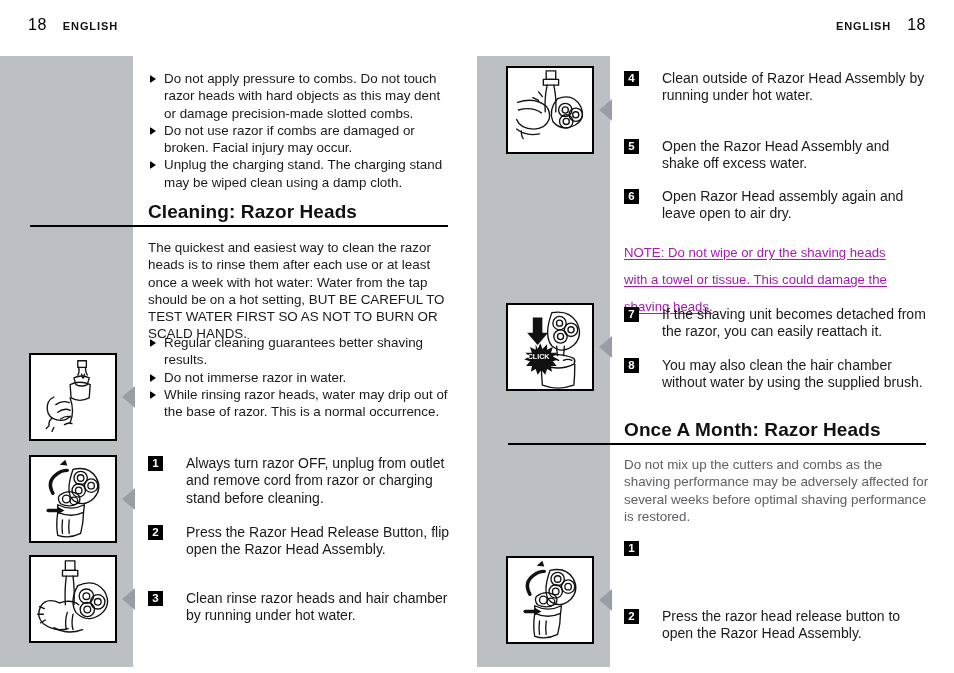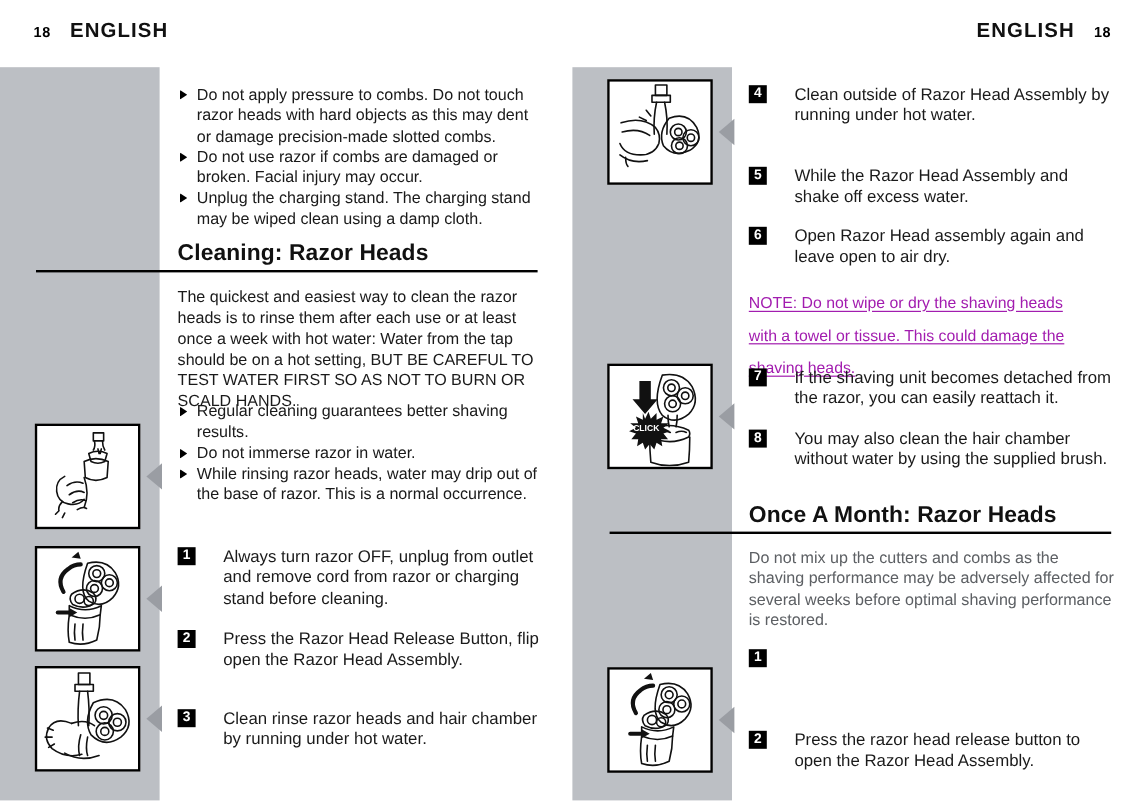--- a/index.html
+++ b/index.html
@@ -9,25 +9,25 @@
     font-family: "Liberation Sans", sans-serif;
     overflow: hidden;
   }
   #spread { position: relative; width: 954px; height: 673px; background:#fff; }
 
   
   .pg-head { position: absolute; top: 17px; height: 22px; display: flex; align-items: baseline; }
   .pg-head.left  { left: 28px; }
   .pg-head.right { right: 28px; }
   .folio {
-    font-size: 12px; font-weight: 700; color: #000;
+    font-size: 16px; font-weight: 400; color: #000;
     letter-spacing: .5px; line-height: 1;
   }
   .runhead {
-    font-size: 17px; font-weight: 700; color: #111;
+    font-size: 11px; font-weight: 700; color: #111;
     letter-spacing: .9px; line-height: 1;
   }
   .pg-head.left .folio  { margin-right: 16px; }
   .pg-head.right .folio { margin-left: 16px; }
 
   
   .graycol { position: absolute; top: 56px; width: 133px; height: 611px; background: #bcbfc4; }
   .graycol.l { left: 0px; }
   .graycol.r { left: 477px; }
 
@@ -277,21 +277,21 @@
 
   <div class="textcol r" style="top:70px;">
     <div class="step">
       <span class="num">4</span>
       <p>Clean outside of Razor Head Assembly by running under hot water.</p>
     </div>
   </div>
   <div class="textcol r" style="top:138px;">
     <div class="step">
       <span class="num">5</span>
-      <p>While the Razor Head Assembly and shake off excess water.</p>
+      <p>Open the Razor Head Assembly and shake off excess water.</p>
     </div>
   </div>
   <div class="textcol r" style="top:188px;">
     <div class="step">
       <span class="num">6</span>
       <p>Open Razor Head assembly again and leave open to air dry.</p>
     </div>
   </div>
 
   <div class="textcol r" style="top:239px; width:280px;">

